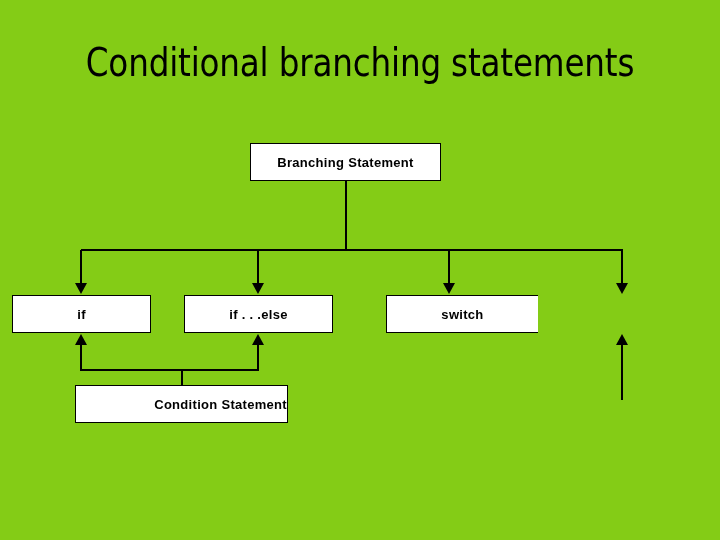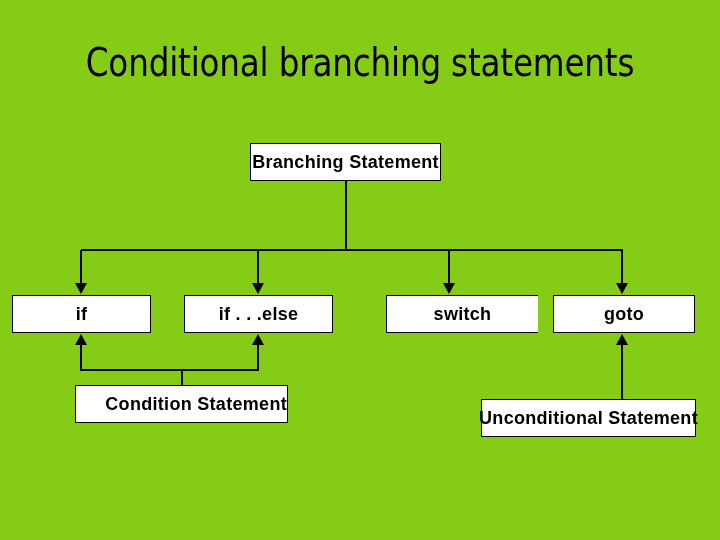--- a/index.html
+++ b/index.html
@@ -44,21 +44,21 @@
     position: absolute;
     box-sizing: border-box;
     border: 1.6px solid #000000;
     background: #ffffff;
     display: flex;
     align-items: center;
     justify-content: center;
     color: #000000;
     font-family: "Liberation Sans", sans-serif;
     font-weight: bold;
-    font-size: 18px;
+    font-size: 13px;
     letter-spacing: 0.3px;
     white-space: nowrap;
     z-index: 3;
   }
   
   .node.no-right-border {
     border-right: none;
   }
   .node-label {
     pointer-events: none;
@@ -116,39 +116,33 @@
     </div>
 
     <div class="node" style="left:184px; top:295px; width:149px; height:38px;">
       <span class="node-label">if . . .else</span>
     </div>
 
     <div class="node no-right-border" style="left:386px; top:295px; width:152px; height:38px;">
       <span class="node-label">switch</span>
     </div>
 
-    <div class="node" style="left:553px; top:295px; width:142px; height:38px;">
-      <span class="node-label">goto</span>
-    </div>
 
     <div class="conn conn-h" style="left:80px; top:369.2px; width:179px;"></div>
 
     <div class="conn conn-v" style="left:80.2px; top:345px; height:25px;"></div>
     <div class="arrow-up" style="left:74.5px; top:334px;"></div>
 
     <div class="conn conn-v" style="left:257.2px; top:345px; height:25px;"></div>
     <div class="arrow-up" style="left:251.5px; top:334px;"></div>
 
     <div class="conn conn-v" style="left:181.2px; top:370px; height:30px;"></div>
 
     <div class="conn conn-v" style="left:621.2px; top:345px; height:55px;"></div>
     <div class="arrow-up" style="left:615.5px; top:334px;"></div>
 
     <div class="node" style="left:75px; top:385px; width:213px; height:38px;justify-content:flex-end;">
       <span class="node-label">Condition Statement</span>
     </div>
 
-    <div class="node" style="left:481px; top:399px; width:215px; height:38px;">
-      <span class="node-label">Unconditional Statement</span>
-    </div>
 
   </div>
 </div>
 
 </body></html>

